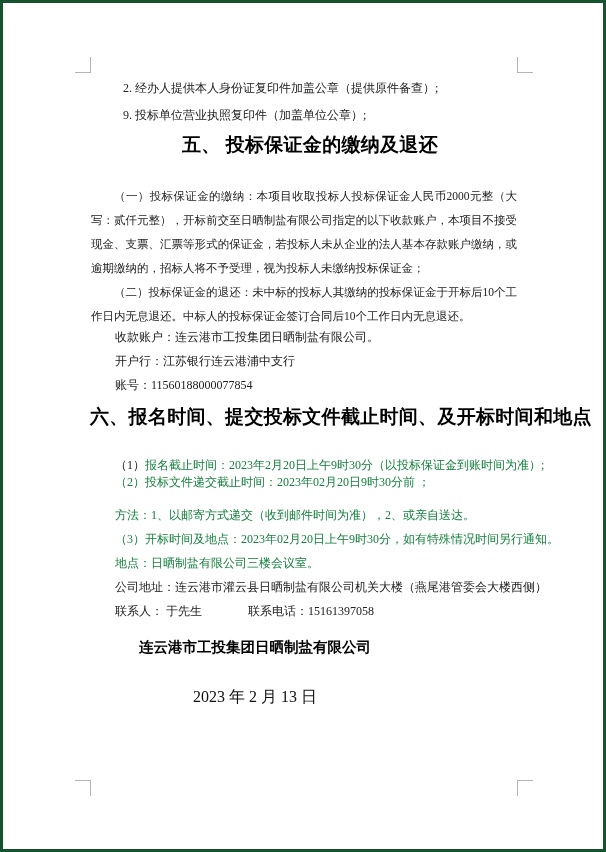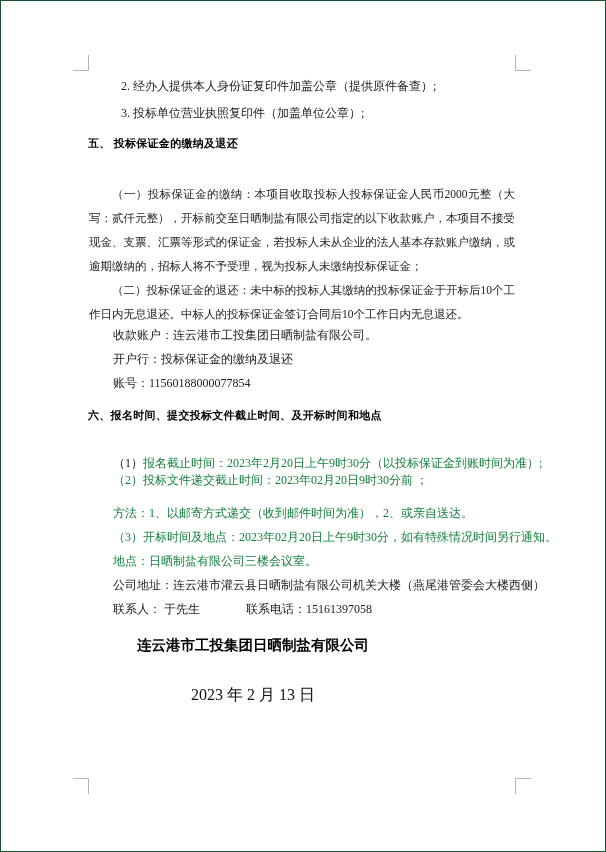--- a/index.html
+++ b/index.html
@@ -1,20 +1,20 @@
 <!DOCTYPE html>
 <html><head>
 <meta charset="utf-8">
 <style>
   html,body { margin:0; padding:0; background:#ffffff; }
   .page {
     position:relative;
     width:606px; height:852px;
     background:#ffffff;
-    border:1px solid #14532d;
+    border:3px solid #14532d;
     box-sizing:border-box;
     font-family:"Liberation Serif","DejaVu Serif",serif;
     color:#212121;
     overflow:hidden;
   }
   
   .crop { position:absolute; width:15px; height:15px; }
   .crop-tl { left:72px;  top:54px;  border-right:1px solid #b5b5b5; border-bottom:1px solid #b5b5b5; }
   .crop-tr { left:514px; top:54px;  border-left:1px solid #b5b5b5;  border-bottom:1px solid #b5b5b5; }
   .crop-bl { left:72px;  top:777px; border-right:1px solid #b5b5b5; border-top:1px solid #b5b5b5; }
@@ -27,53 +27,53 @@
   .ind  { padding-left:24px; box-sizing:border-box; }
   .ind2 { padding-left:32px; box-sizing:border-box; }
   .para {
     position:absolute; left:88px; width:426px;
     font-size:11.5px; line-height:24px;
     text-align:justify; text-align-last:left;
     text-indent:23px; color:#212121;
   }
   .heading {
     position:absolute; left:87px; width:440px;
-    font-weight:bold; font-size:11px; line-height:20px;
-    color:#000000; letter-spacing:0.3px; white-space:nowrap;
+    font-weight:bold; font-size:19px; line-height:20px;
+    color:#000000; letter-spacing:0.3px; white-space:nowrap;text-align:center;
   }
   .red { color:#15803d; }
   .black { color:#212121; }
   .center { left:0; width:504px; text-align:center; }
   .sig-company { font-weight:bold; font-size:14.5px; color:#000; }
   .sig-date { font-size:16px; color:#111; }
   .phone-part { margin-left:46px;margin-top:21px; }
 </style>
 </head>
 <body>
 
 <div class="page">
 
   <div class="crop crop-tl"></div>
   <div class="crop crop-tr"></div>
   <div class="crop crop-bl"></div>
   <div class="crop crop-br"></div>
 
   <div class="line ind2" style="top:78px">2. 经办人提供本人身份证复印件加盖公章（提供原件备查）;</div>
 
-  <div class="line ind2" style="top:105px">3. 投标单位营业执照复印件（加盖单位公章）;</div>
+  <div class="line ind2" style="top:105px">9. 投标单位营业执照复印件（加盖单位公章）;</div>
 
   <div class="heading" style="top:132px">五、 投标保证金的缴纳及退还</div>
 
   <div class="para" style="top:181px">（一）投标保证金的缴纳：本项目收取投标人投标保证金人民币2000元整（大写：贰仟元整），开标前交至日晒制盐有限公司指定的以下收款账户，本项目不接受现金、支票、汇票等形式的保证金，若投标人未从企业的法人基本存款账户缴纳，或逾期缴纳的，招标人将不予受理，视为投标人未缴纳投标保证金；</div>
 
   <div class="para" style="top:277px">（二）投标保证金的退还：未中标的投标人其缴纳的投标保证金于开标后10个工作日内无息退还。中标人的投标保证金签订合同后10个工作日内无息退还。</div>
 
   <div class="line ind" style="top:327px">收款账户：连云港市工投集团日晒制盐有限公司。</div>
 
-  <div class="line ind" style="top:351px">开户行：投标保证金的缴纳及退还</div>
+  <div class="line ind" style="top:351px">开户行：江苏银行连云港浦中支行</div>
 
   <div class="line ind" style="top:375px">账号：11560188000077854</div>
 
   <div class="heading" style="top:404px">六、报名时间、提交投标文件截止时间、及开标时间和地点</div>
 
   <div class="line ind" style="top:455px">
     <span class="black">（1）</span><span class="red">报名截止时间：2023年2月20日上午9时30分（以投标保证金到账时间为准）;</span>
   </div>
 
   <div class="line ind red" style="top:472px">（2）投标文件递交截止时间：2023年02月20日9时30分前 ；</div>

